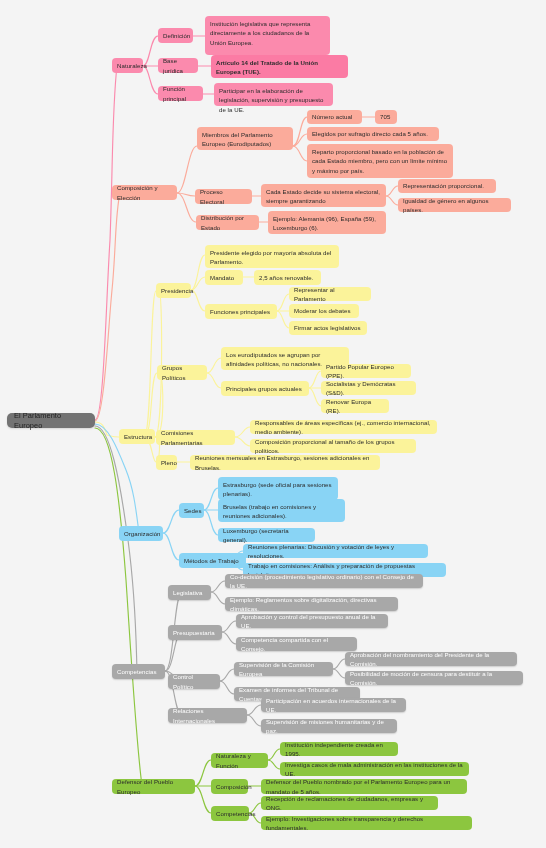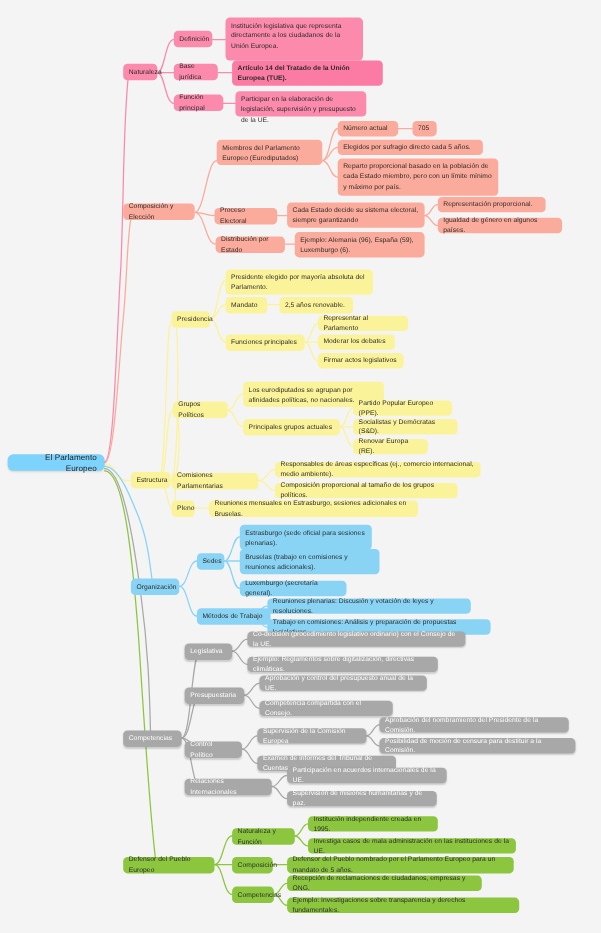--- a/index.html
+++ b/index.html
@@ -21,28 +21,27 @@
     font-size:6.1px;
     line-height:9.3px;
     color:#2b2b2b;
     letter-spacing:.05px;
     white-space:normal;
     display:flex;
     align-items:center;
   }
   .node span{display:block;width:100%;}
   .root{
-    background:#7dd3fc;
+    background:#737373;
     color:#222;
     font-size:7.4px;
     line-height:10px;
     border-radius:5px;
     padding:4px 7px;
     box-shadow:0 1px 2px rgba(0,0,0,.13);
-    text-align:right;
   }
   
   .c-pink   {background:#fb8aad;}
   .c-pink-d {background:#fb7ba4;font-weight:bold;}
   .c-salmon {background:#fbab9b;}
   .c-yellow {background:#fbf39a;}
   .c-blue   {background:#89d4f5;}
   .c-gray   {background:#a8a8a8;color:#fff;}
   .c-green  {background:#8cc63f;}
   .sh{box-shadow:0 1px 1.5px rgba(0,0,0,.16);}

